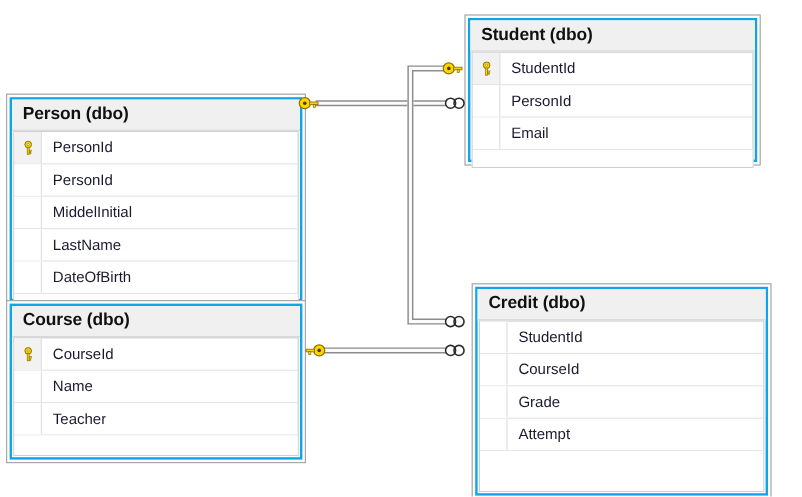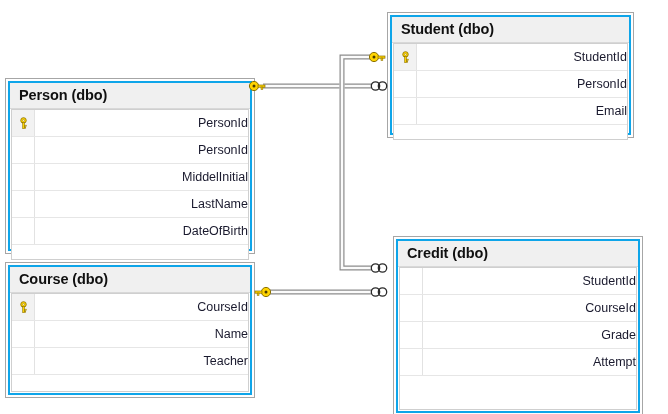--- a/index.html
+++ b/index.html
@@ -63,21 +63,20 @@
     margin: 0 1px 1px 1px;
     background: #ffffff;
     box-sizing: border-box;
   }
   .field-row {
     display: flex;
     align-items: center;
     height: 26px;
     flex: 0 0 26px;
     border-bottom: 1px solid #e6e6e6;
-    justify-content: space-between;
   }
   .field-gutter {
     width: 22px;
     flex: 0 0 22px;
     height: 100%;
     border-right: 1px solid #e2e2e2;
     display: flex;
     align-items: center;
     justify-content: center;
     background: #ffffff;
@@ -187,21 +186,21 @@
             <div class="field-name">PersonId</div>
           </div>
           <div class="field-row">
             <div class="field-gutter"></div>
             <div class="field-name">Email</div>
           </div>
           <div class="field-filler"></div>
         </div>
       </div>
     </div>
-    <div class="entity" style="left: 5px; top: 262px; width: 250px; height: 136px;">
+    <div class="entity" style="left: 5px; top: 250px; width: 250px; height: 136px;">
       <div class="entity-inner">
         <div class="entity-title">Course (dbo)</div>
         <div class="entity-grid">
           <div class="field-row is-key">
             <div class="field-gutter">
               <svg class="key-glyph" width="13" height="13" viewBox="0 0 16 16" xmlns="http://www.w3.org/2000/svg">
                 <circle cx="8" cy="4.2" r="3.4" fill="#ffd400" stroke="#8a7000" stroke-width="1"></circle>
                 <circle cx="8" cy="4.2" r="1.1" fill="#ffffff" stroke="#8a7000" stroke-width="0.6"></circle>
                 <rect x="7" y="7" width="2" height="7.4" fill="#ffd400" stroke="#8a7000" stroke-width="0.7"></rect>
                 <rect x="9" y="10" width="2.4" height="1.5" fill="#ffd400" stroke="#8a7000" stroke-width="0.6"></rect>

